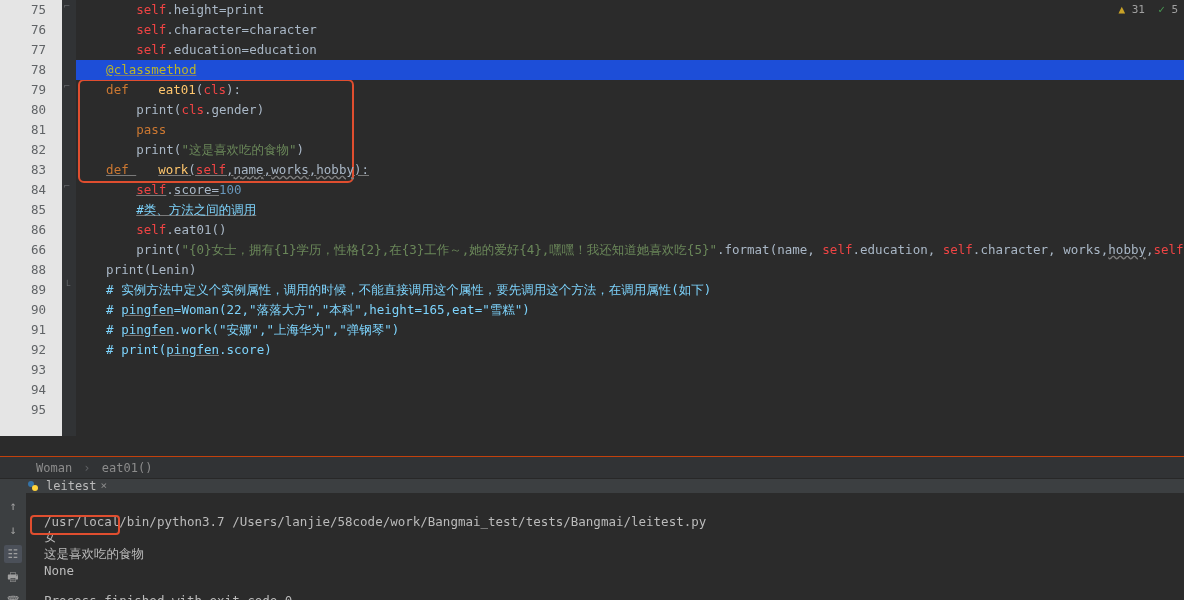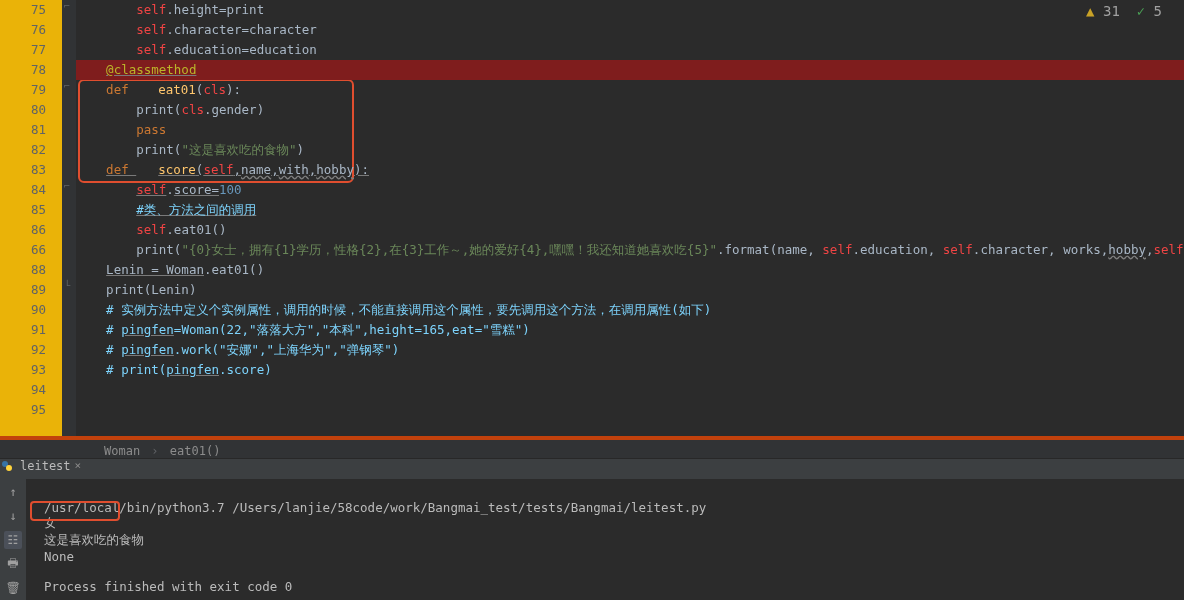--- a/index.html
+++ b/index.html
@@ -16,21 +16,21 @@
   }
   .editor-region {
     flex: 0 0 436px;
     display: flex;
     background: #2b2b2b;
     position: relative;
     width: 1184px;
   }
   .gutter {
     width: 62px;
-    background: #eab308;
+    background: #e5e5e5;
     text-align: right;
     padding-right: 16px;
     color: #606366;
     user-select: none;
   }
   .fold-col {
     width: 14px;
     background: #313335;
     position: relative;
   }
@@ -50,50 +50,52 @@
   .kw   { color: #cc7832; }
   .self { color: #ef4444; }
   .attr { color: #a9b7c6; }
   .str  { color: #6a8759; }
   .num  { color: #6897bb; }
   .dec  { color: #bbb529; }
   .fn   { color: #ffc66d; margin-left: 22px; }
   .cmt  { color: #7dd3fc; }
   .und  { text-decoration: underline; text-decoration-color: #7a7a7a; }
   .wavy { text-decoration: underline wavy #808080; }
-  .hl   { background-color: #7f1d1d; display:block; }
+  .hl   { background-color: #1d4ed8; display:block; }
   .red-box {
     position: absolute;
     border: 2px solid #e04e2f;
     border-radius: 6px;
     pointer-events: none;
   }
   .status-top {
     position: absolute;
-    top: 3px; right: 22px;
+    top: 3px; right: 6px;
     color: #a0a0a0;
-    font-size: 14px;
+    font-size: 11px;
     z-index: 5;
   }
   .status-top .warn { color: #c9a227; }
   .status-top .ok   { color: #499c54; }
   .breadcrumb {
     height: 22px;
     background: #313335;
-    border-top: 4px solid #c2410c;
-    padding-left: 104px;
+    border-top: 1px solid #c2410c;
+    padding-left: 36px;
     line-height: 22px;
     font-size: 12px;
     color: #8c8c8c;
+    margin-top: 20px;
   }
   .breadcrumb .sep { color: #606366; margin: 0 4px; }
   .term-header {
     height: 24px;
     background: #3c3f41;
     display: flex;
+    padding-left: 26px;
     color: #bbbbbb;
     font-size: 12px;
     border-top:1px solid #282828;
   }
   .term-header svg { margin-right: 6px; }
   .term-header .close { margin-left: 4px; color:#8c8c8c; font-size:11px;}
   .term-body {
     flex: 1;
     display: flex;
     background: #2b2b2b;
@@ -197,26 +199,25 @@
   <div class="code-col" id="codecol">
     <div class="red-box" style="top:79px;left:2px;width:276px;height:104px;"></div>
   <div class="code-line"><span>        </span><span class="self">self</span><span class="attr">.</span><span class="attr">height=print</span></div>
       <div class="code-line"><span>        </span><span class="self">self</span><span class="attr">.</span><span class="attr">character=character</span></div>
       <div class="code-line"><span>        </span><span class="self">self</span><span class="attr">.</span><span class="attr">education</span><span class="attr">=</span><span class="attr">education</span></div>
       <div class="code-line hl"><span>    </span><span class="dec und">@classmethod</span></div>
       <div class="code-line"><span>    </span><span class="kw">def </span><span class="fn">eat01</span><span class="attr">(</span><span class="self">cls</span><span class="attr">):</span></div>
       <div class="code-line"><span>        </span><span class="attr">print(</span><span class="self">cls</span><span class="attr">.gender)</span></div>
       <div class="code-line"><span>        </span><span class="kw">pass</span></div>
       <div class="code-line"><span>        </span><span class="attr">print(</span><span class="str">"这是喜欢吃的食物"</span><span class="attr">)</span></div>
-      <div class="code-line"><span>    </span><span class="kw und">def </span><span class="fn und">score</span><span class="attr und">(</span><span class="self und">self</span><span class="attr und">,</span><span class="wavy">name</span><span class="attr und">,</span><span class="wavy">with</span><span class="attr und">,</span><span class="wavy">hobby</span><span class="attr und">):</span></div>
+      <div class="code-line"><span>    </span><span class="kw und">def </span><span class="fn und">work</span><span class="attr und">(</span><span class="self und">self</span><span class="attr und">,</span><span class="wavy">name</span><span class="attr und">,</span><span class="wavy">works</span><span class="attr und">,</span><span class="wavy">hobby</span><span class="attr und">):</span></div>
       <div class="code-line"><span>        </span><span class="self und">self</span><span class="attr">.</span><span class="attr und">score=</span><span class="num">100</span></div>
       <div class="code-line"><span>        </span><span class="cmt und">#类、方法之间的调用</span></div>
       <div class="code-line"><span>        </span><span class="self">self</span><span class="attr">.eat01()</span></div>
       <div class="code-line"><span>        </span><span class="attr">print(</span><span class="str">"{0}女士，拥有{1}学历，性格{2},在{3}工作～,她的爱好{4},嘿嘿！我还知道她喜欢吃{5}"</span><span class="attr">.format(name, </span><span class="self">self</span><span class="attr">.education, </span><span class="self">self</span><span class="attr">.character, works,</span><span class="wavy">hobby</span><span class="attr">,</span><span class="self">self</span><span class="attr">.eat))</span></div>
-      <div class="code-line"><span>    </span><span class="attr und">Lenin = Woman</span><span class="attr">.eat01()</span></div>
       <div class="code-line"><span>    </span><span class="attr">print(Lenin)</span></div>
       <div class="code-line"><span>    </span><span class="cmt"># 实例方法中定义个实例属性，调用的时候，不能直接调用这个属性，要先调用这个方法，在调用属性(如下)</span></div>
       <div class="code-line"><span>    </span><span class="cmt"># </span><span class="cmt und">pingfen</span><span class="cmt">=Woman(22,"落落大方","本科",height=165,eat="雪糕")</span></div>
       <div class="code-line"><span>    </span><span class="cmt"># </span><span class="cmt und">pingfen</span><span class="cmt">.work("安娜","上海华为","弹钢琴")</span></div>
       <div class="code-line"><span>    </span><span class="cmt"># print(</span><span class="cmt und">pingfen</span><span class="cmt">.score)</span></div>
     </div>
 </div>
 
 <div class="breadcrumb">
   <span>Woman</span>

